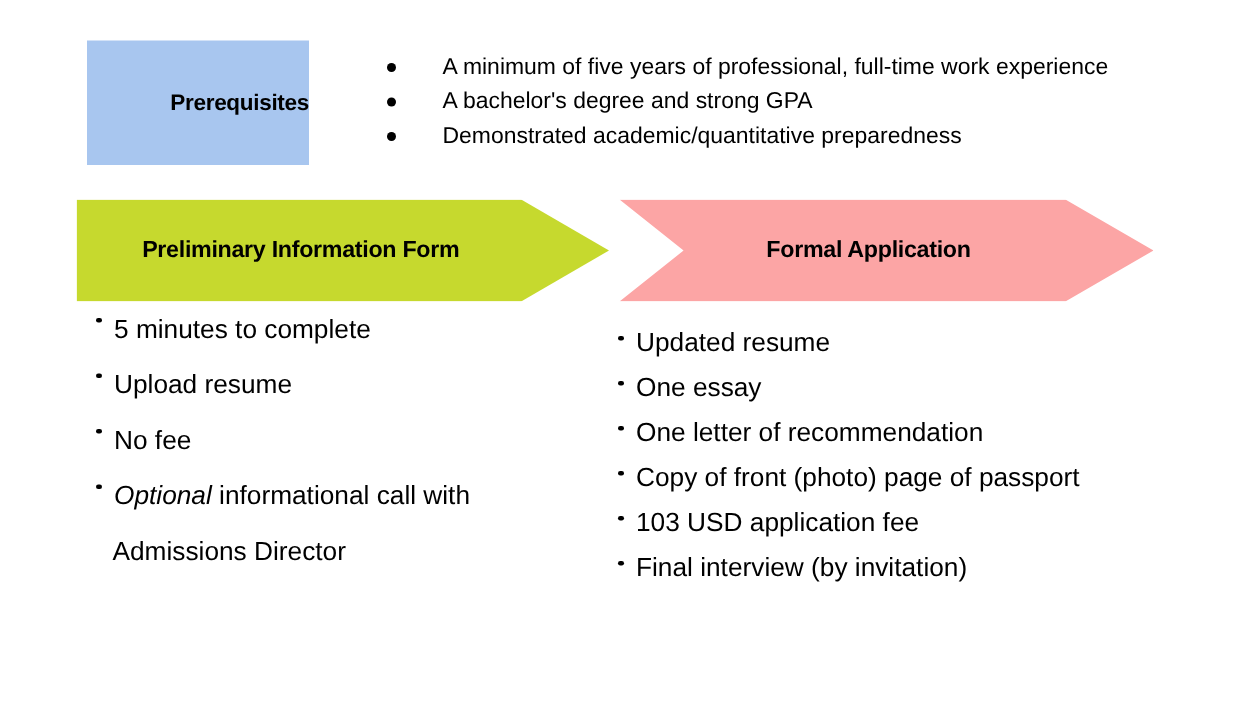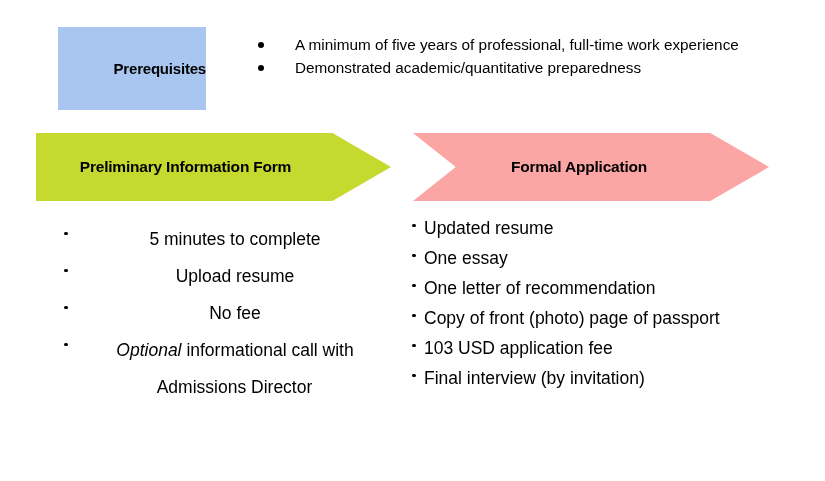--- a/index.html
+++ b/index.html
@@ -58,21 +58,21 @@
     top: 8px;
     width: 6px;
     height: 6px;
     border-radius: 50%;
     background: #000;
   }
 
   
   #arrow-green {
     position: absolute;
-    left: 36px;
+    left: 51px;
     top: 133px;
     width: 355px;
     height: 68px;
     background: #c6d92e;
     clip-path: polygon(0 0, 83.5% 0, 100% 50%, 83.5% 100%, 0 100%);
     display: flex;
     align-items: center;
     justify-content: center;
   }
   #arrow-purple {
@@ -112,23 +112,22 @@
     left: 0;
     top: 0.62em;
     width: 3.6px;
     height: 3.6px;
     border-radius: 50%;
     background: #000;
   }
 
   #list-preliminary {
     left: 64px;
-    top: 221px;
+    top: 201px;
     width: 330px;
-    text-align: center;
   }
   #list-preliminary li {
     padding-left: 12px;
     font-size: 17.5px;
     line-height: 37px;
   }
   #list-preliminary li .cont {
     display: block;
     margin-left: -1px;
   }
@@ -153,20 +152,24 @@
   <span id="prereq-label">Prerequisites</span>
 </div>
 
 <ul id="prereq-list">
   <li>
     <span class="dot"></span>
     <span>A minimum of five years of professional, full-time work experience</span>
   </li>
   <li>
     <span class="dot"></span>
+    <span>A bachelor's degree and strong GPA</span>
+  </li>
+  <li>
+    <span class="dot"></span>
     <span>Demonstrated academic/quantitative preparedness</span>
   </li>
 </ul>
 
 <div id="arrow-green">
   <span class="arrow-label">Preliminary Information Form</span>
 </div>
 
 <div id="arrow-purple">
   <span class="arrow-label">Formal Application</span>

